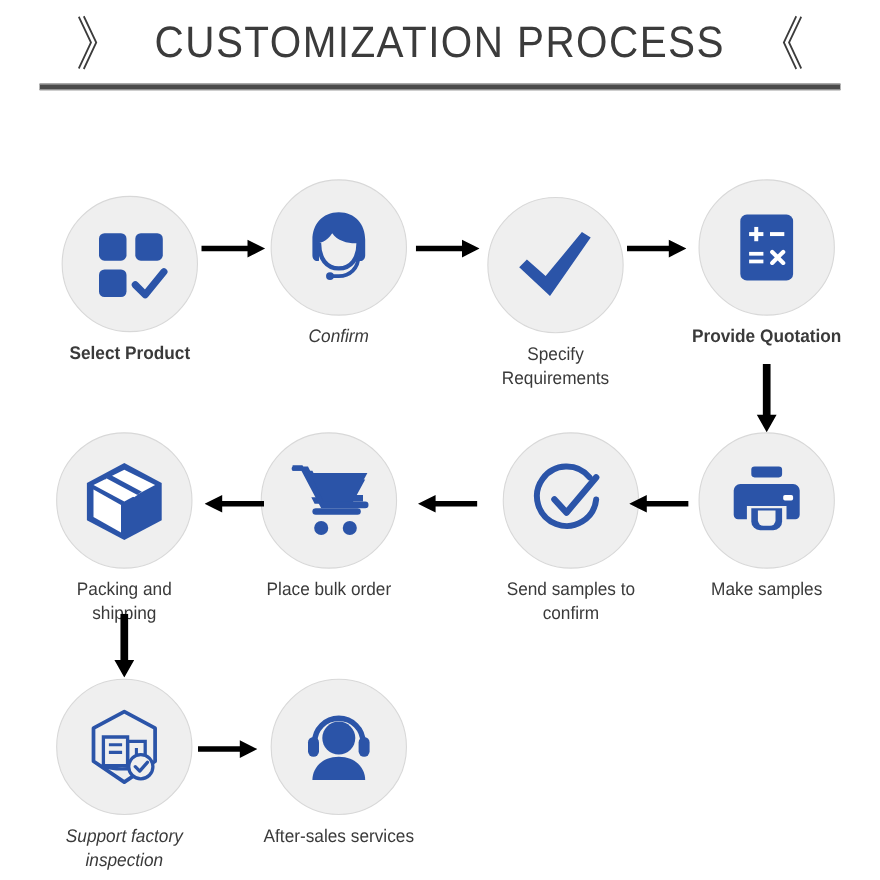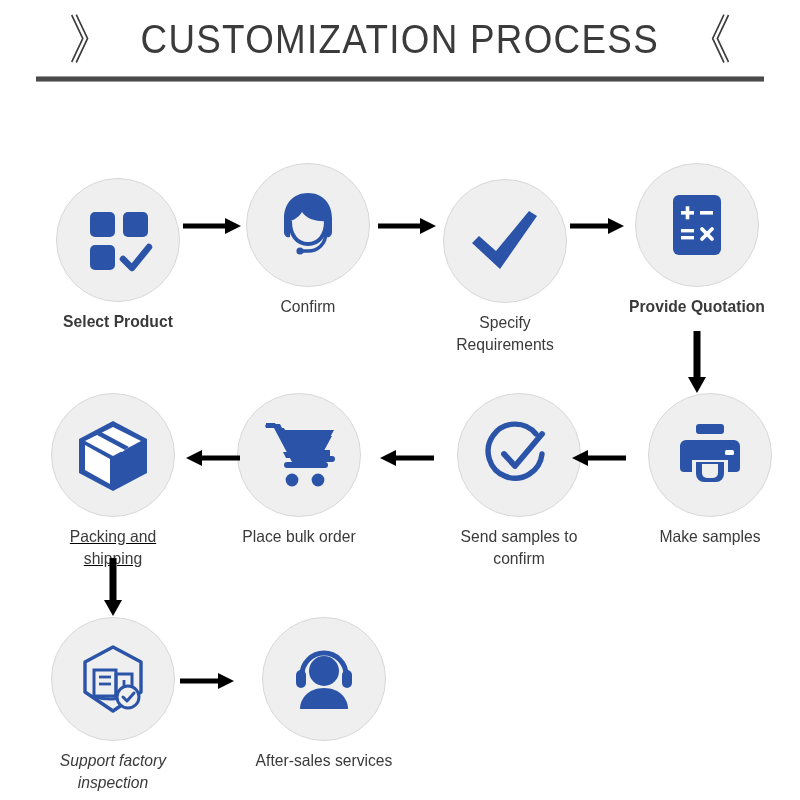--- a/index.html
+++ b/index.html
@@ -110,21 +110,21 @@
     <svg width="70" height="70" viewBox="0 0 70 70">
       <rect x="7" y="7" width="25" height="25" rx="5" fill="#2B54A8"></rect>
       <rect x="40" y="7" width="25" height="25" rx="5" fill="#2B54A8"></rect>
       <rect x="7" y="40" width="25" height="25" rx="5" fill="#2B54A8"></rect>
       <path d="M40 54 L49 63 L66 42" fill="none" stroke="#2B54A8" stroke-width="6.5" stroke-linecap="round" stroke-linejoin="round"></path>
     </svg>
   </div>
   <div class="node-label">Select Product</div>
 </div>
 
-<div class="node" style="left:233px; top:163px;">
+<div class="node" style="left:233px; top:163px;font-style:italic;">
   <div class="node-circle">
     <svg width="74" height="74" viewBox="0 0 74 74">
       <path d="M37 5 C22 5 13 16 13 30 L13 44 C13 48 16 50 19 49 L19 33 C19 33 26 32 31 24 C36 32 49 34 55 33 L55 49 C58 50 61 48 61 44 L61 30 C61 16 52 5 37 5 Z" fill="#2B54A8"></path>
       <path d="M19 33 C19 47 26 56 37 56 C48 56 55 47 55 33" fill="none" stroke="#2B54A8" stroke-width="4"></path>
       <path d="M55 44 C55 56 47 63 37 63 L31 63" fill="none" stroke="#2B54A8" stroke-width="3.4"></path>
       <circle cx="29" cy="63" r="3.6" fill="#2B54A8"></circle>
     </svg>
   </div>
   <div class="node-label">Confirm</div>
 </div>
@@ -171,21 +171,21 @@
       <path d="M0 8.5 H38 V3 L54 11 L38 19 V13.5 H0 Z" fill="#000"></path>
     </svg>
 </div>
 
 <div class="arrow" style="left:686px; top:331px;">
   <svg width="22" height="62" viewBox="0 0 22 62">
       <path d="M7.5 0 H14.5 V46 H20 L11 62 L2 46 H7.5 Z" fill="#000"></path>
     </svg>
 </div>
 
-<div class="node" style="left:635px; top:393px;text-align:center;">
+<div class="node" style="left:622px; top:393px;text-align:center;">
   <div class="node-circle">
     <svg width="72" height="70" viewBox="0 0 72 70">
       <rect x="22" y="4" width="28" height="10" rx="3" fill="#2B54A8"></rect>
       <path d="M12 20 h48 a6 6 0 0 1 6 6 v22 a4 4 0 0 1 -4 4 h-8 v-12 h-36 v12 h-8 a4 4 0 0 1 -4 -4 v-22 a6 6 0 0 1 6 -6 z" fill="#2B54A8"></path>
       <rect x="51" y="30" width="9" height="5" rx="1.6" fill="#ffffff"></rect>
       <path d="M22 42 h28 v12 a8 8 0 0 1 -8 8 h-12 a8 8 0 0 1 -8 -8 z" fill="#2B54A8"></path>
       <path d="M28 44 h16 v9 a5 5 0 0 1 -5 5 h-6 a5 5 0 0 1 -5 -5 z" fill="#efefef"></path>
     </svg>
   </div>
   <div class="node-label">Make samples</div>
@@ -209,21 +209,21 @@
       <path d="M4 2 h14 l16 32 h36 a3 3 0 0 1 0 6 h-40 l-18 -34 h-8 a3 3 0 0 1 0 -4 z" fill="#2B54A8"></path>
       <path d="M20 8 h52 l-14 26 h-26 z" fill="#2B54A8"></path>
       <rect x="22" y="40" width="44" height="6" rx="3" fill="#2B54A8"></rect>
       <circle cx="30" cy="58" r="6.4" fill="#2B54A8"></circle>
       <circle cx="56" cy="58" r="6.4" fill="#2B54A8"></circle>
     </svg>
   </div>
   <div class="node-label">Place bulk order</div>
 </div>
 
-<div class="node" style="left:38px; top:393px;text-decoration:underline;">
+<div class="node" style="left:38px; top:393px;">
   <div class="node-circle">
     <svg width="76" height="76" viewBox="0 0 76 76">
       <path d="M38 4 L72 22 L72 56 L38 74 L4 56 L4 22 Z" fill="#2B54A8"></path>
       <path d="M38 10 L66 24 L38 39 L10 24 Z" fill="#ffffff"></path>
       <path d="M10 28 L35 42 L35 67 L10 53 Z" fill="#ffffff"></path>
       <path d="M26 15 L54 30 L48 34 L20 19 Z" fill="#2B54A8"></path>
       <path d="M22 18 L50 33 L47 35 L19 20 Z" fill="#ffffff"></path>
     </svg>
   </div>
   <div class="node-label">Packing and shipping</div>
@@ -262,21 +262,21 @@
       <line x1="48" y1="38" x2="48" y2="48" stroke="#2B54A8" stroke-width="2.8"></line>
       <path d="M16 54 q18 6 40 0" fill="none" stroke="#2B54A8" stroke-width="3"></path>
       <circle cx="52" cy="55" r="11" fill="#efefef" stroke="#2B54A8" stroke-width="3"></circle>
       <path d="M47 55 L51 59 L58 51" fill="none" stroke="#2B54A8" stroke-width="3" stroke-linecap="round" stroke-linejoin="round"></path>
     </svg>
   </div>
   <div class="node-label">Support factory
 inspection</div>
 </div>
 
-<div class="node" style="left:233px; top:617px;margin-left:16px;">
+<div class="node" style="left:233px; top:617px;">
   <div class="node-circle">
     <svg width="72" height="68" viewBox="0 0 72 68">
       <path d="M14 30 A22 22 0 0 1 58 30" fill="none" stroke="#2B54A8" stroke-width="5"></path>
       <rect x="8" y="25" width="10" height="18" rx="5" fill="#2B54A8"></rect>
       <rect x="54" y="25" width="10" height="18" rx="5" fill="#2B54A8"></rect>
       <circle cx="36" cy="26" r="15" fill="#2B54A8"></circle>
       <path d="M36 43 C20 43 12 54 12 64 h48 c0 -10 -8 -21 -24 -21 z" fill="#2B54A8"></path>
     </svg>
   </div>
   <div class="node-label">After-sales services</div>

